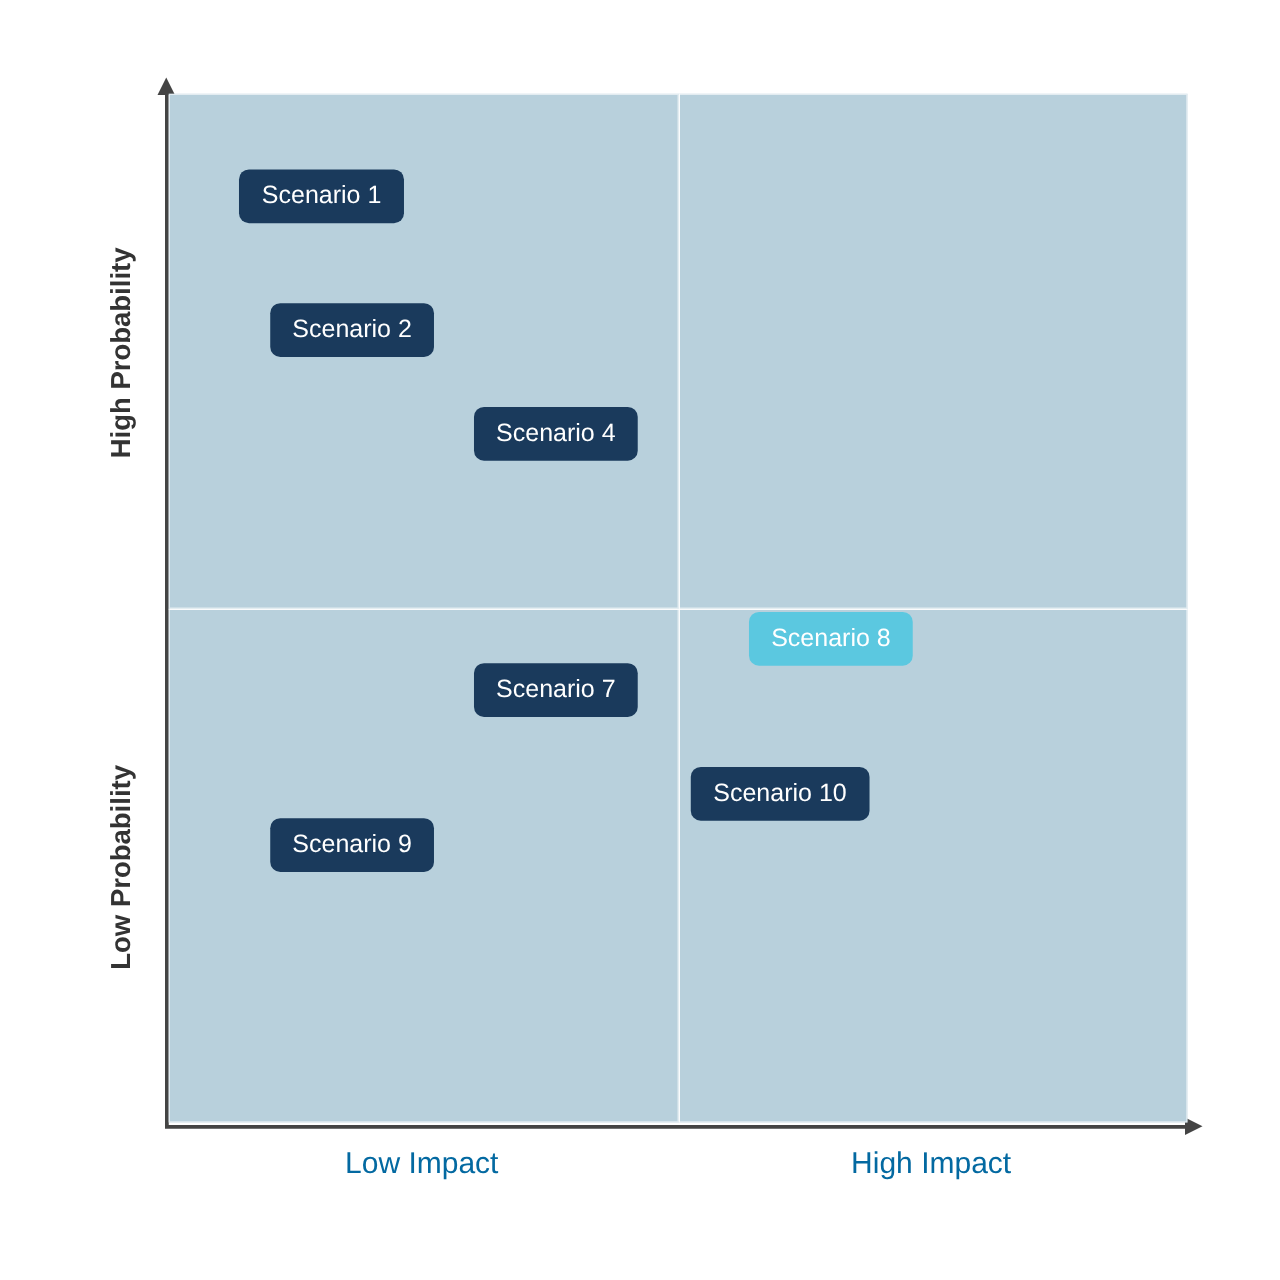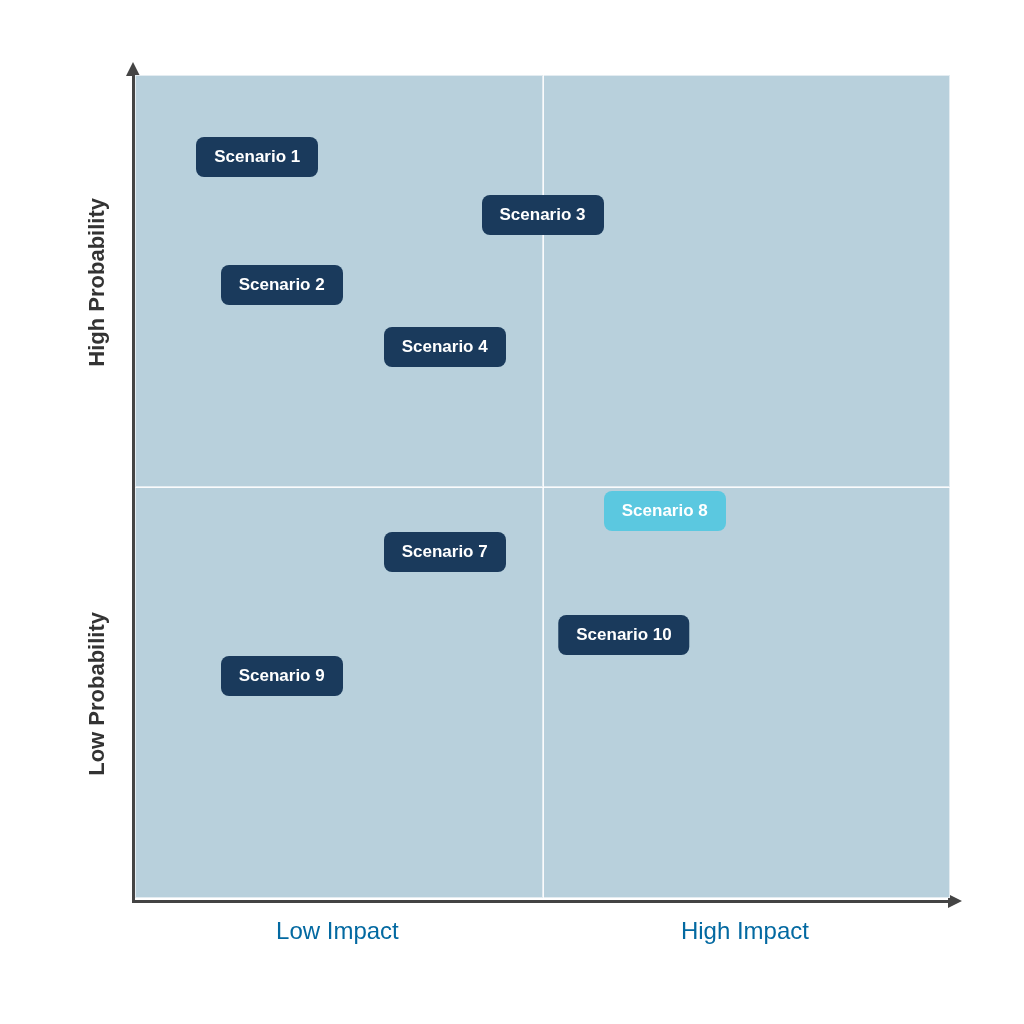--- a/index.html
+++ b/index.html
@@ -95,22 +95,22 @@
       height: 1px;
       background: rgba(255,255,255,0.8);
       z-index: 1;
     }
 
     
     .scenario {
       position: absolute;
       padding: 10px 18px;
       border-radius: 8px;
-      font-size: 17px;
-      font-weight: 700;
+      font-size: 20px;
+      font-weight: 400;
       color: #fff;
       white-space: nowrap;
       z-index: 2;
     }
 
     .scenario-dark {
       background: #1a3a5c;
     }
 
     .scenario-light {
@@ -174,22 +174,21 @@
   <div class="plot-area">
 
     <div class="quadrant"></div>
     <div class="quadrant"></div>
     <div class="quadrant"></div>
     <div class="quadrant"></div>
   </div>
 
   <div id="scenarios-container" style="position:absolute; left:73px; top:23px; width:815px; height:823px; pointer-events:none; z-index:3;">
       <div class="scenario scenario-dark" style="left: 15%; top: 10%; transform: translate(-50%, -50%);">Scenario 1</div>
-      <div class="scenario scenario-dark" style="left: 18%; top: 23%; transform: translate(-50%, -50%); margin-top: 21px;">Scenario 2</div>
-      <div class="scenario scenario-dark" style="left: 50%; top: 17%; transform: translate(-50%, -50%);">Scenario 3</div>
+      <div class="scenario scenario-dark" style="left: 18%; top: 23%; transform: translate(-50%, -50%);">Scenario 2</div>
       <div class="scenario scenario-dark" style="left: 38%; top: 33%; transform: translate(-50%, -50%);">Scenario 4</div>
       <div class="scenario scenario-dark" style="left: 38%; top: 58%; transform: translate(-50%, -50%);">Scenario 7</div>
       <div class="scenario scenario-light" style="left: 65%; top: 53%; transform: translate(-50%, -50%);">Scenario 8</div>
       <div class="scenario scenario-dark" style="left: 18%; top: 73%; transform: translate(-50%, -50%);">Scenario 9</div>
       <div class="scenario scenario-dark" style="left: 60%; top: 68%; transform: translate(-50%, -50%); text-align: right;">Scenario 10</div>
     </div>
 
   <div class="x-labels">
     <span class="x-label">Low Impact</span>
     <span class="x-label">High Impact</span>

